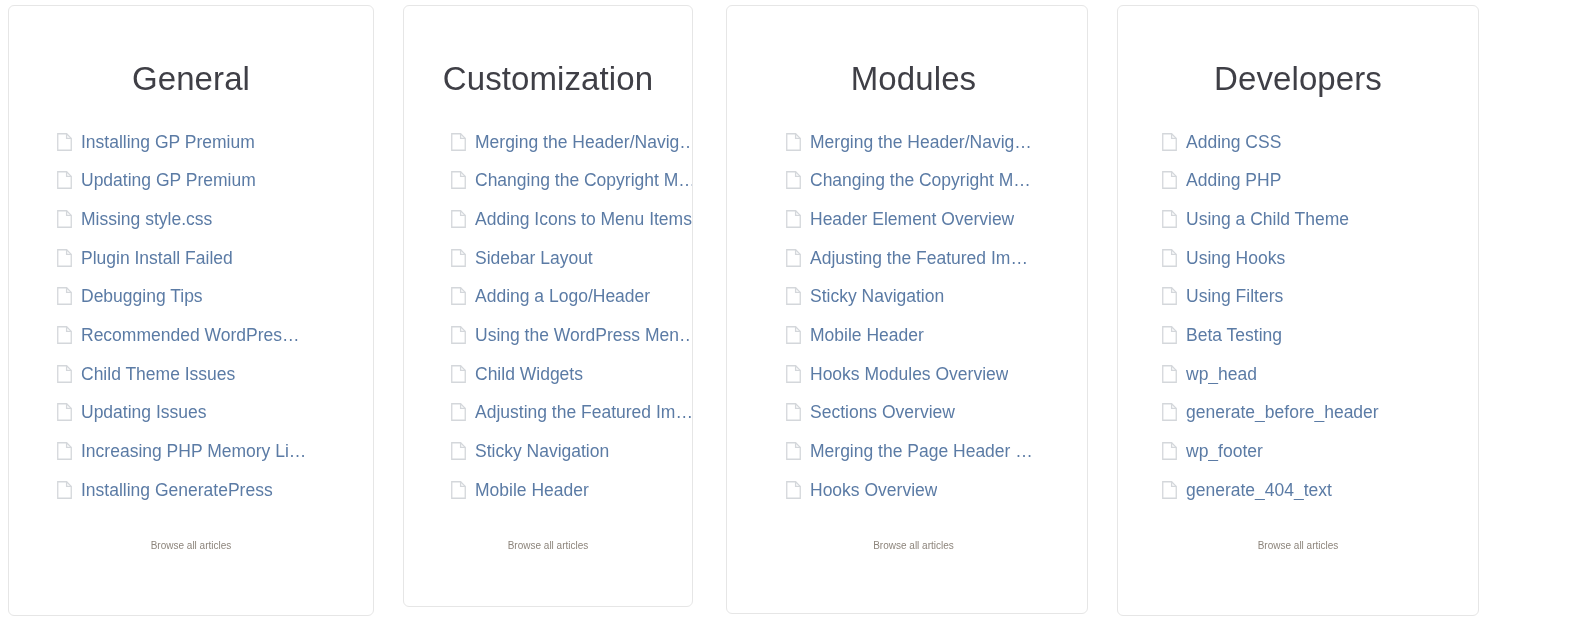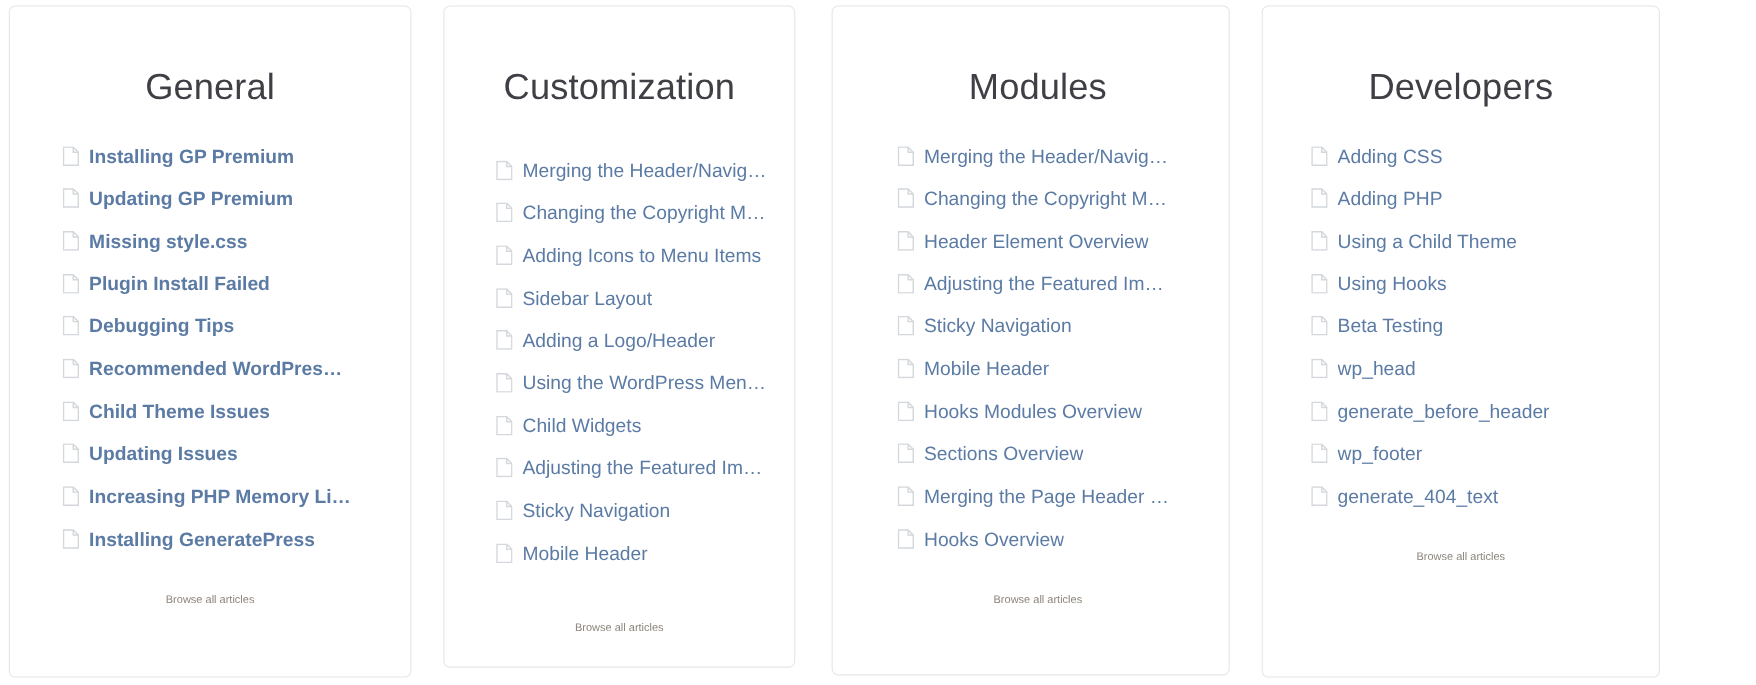--- a/index.html
+++ b/index.html
@@ -32,21 +32,21 @@
     box-sizing: border-box;
     display: flex;
     flex-direction: column;
     align-items: stretch;
     padding: 0 0 24px 0;
     flex: 0 0 auto;
   }
 
   
   .kb-card.col-1 { width: 366px; margin-left: 8px;  min-height: 611px; }
-  .kb-card.col-2 { width: 320px; margin-left: 29px; min-height: 602px; justify-content: space-between; }
+  .kb-card.col-2 { width: 290px; margin-left: 29px; min-height: 602px; }
   .kb-card.col-3 { width: 362px; margin-left: 33px; min-height: 609px; padding-left: 13px; }
   .kb-card.col-4 { width: 362px; margin-left: 29px; min-height: 611px; }
 
   .kb-card-title {
     text-align: center;
     font-size: 33px;
     line-height: 1.1;
     font-weight: 400;
     color: #3f3f46;
     margin: 55px 0 0 0;
@@ -60,21 +60,21 @@
     padding: 0;
   }
 
   .kb-article-row {
     display: flex;
     align-items: center;
     height: 38.7px;
     padding-left: 0;
   }
 
-  .kb-card.col-1 .kb-article-row { padding-left: 48px; font-weight: bold; }
+  .kb-card.col-1 .kb-article-row { padding-left: 48px; }
   .kb-card.col-2 .kb-article-row { padding-left: 47px; }
   .kb-card.col-3 .kb-article-row { padding-left: 46px; }
   .kb-card.col-4 .kb-article-row { padding-left: 44px; }
 
   .kb-doc-icon {
     flex: 0 0 auto;
     width: 15px;
     height: 18px;
     margin-right: 9px;
     display: block;
@@ -433,20 +433,29 @@
           </span>
           <a class="kb-article-link" href="#">Using Hooks</a>
         </li>
         <li class="kb-article-row">
           <span class="kb-doc-icon">
             <svg width="15" height="18" viewBox="0 0 15 18" xmlns="http://www.w3.org/2000/svg">
               <path d="M0.75 0.75 H9.6 L14.25 5.4 V17.25 H0.75 Z" fill="#ffffff" stroke="#d4d7db" stroke-width="1.3" stroke-linejoin="miter"></path>
               <path d="M9.6 0.75 V5.4 H14.25" fill="none" stroke="#d4d7db" stroke-width="1.3" stroke-linejoin="miter"></path>
             </svg>
           </span>
+          <a class="kb-article-link" href="#">Using Filters</a>
+        </li>
+        <li class="kb-article-row">
+          <span class="kb-doc-icon">
+            <svg width="15" height="18" viewBox="0 0 15 18" xmlns="http://www.w3.org/2000/svg">
+              <path d="M0.75 0.75 H9.6 L14.25 5.4 V17.25 H0.75 Z" fill="#ffffff" stroke="#d4d7db" stroke-width="1.3" stroke-linejoin="miter"></path>
+              <path d="M9.6 0.75 V5.4 H14.25" fill="none" stroke="#d4d7db" stroke-width="1.3" stroke-linejoin="miter"></path>
+            </svg>
+          </span>
           <a class="kb-article-link" href="#">Beta Testing</a>
         </li>
         <li class="kb-article-row">
           <span class="kb-doc-icon">
             <svg width="15" height="18" viewBox="0 0 15 18" xmlns="http://www.w3.org/2000/svg">
               <path d="M0.75 0.75 H9.6 L14.25 5.4 V17.25 H0.75 Z" fill="#ffffff" stroke="#d4d7db" stroke-width="1.3" stroke-linejoin="miter"></path>
               <path d="M9.6 0.75 V5.4 H14.25" fill="none" stroke="#d4d7db" stroke-width="1.3" stroke-linejoin="miter"></path>
             </svg>
           </span>
           <a class="kb-article-link" href="#">wp_head</a>

